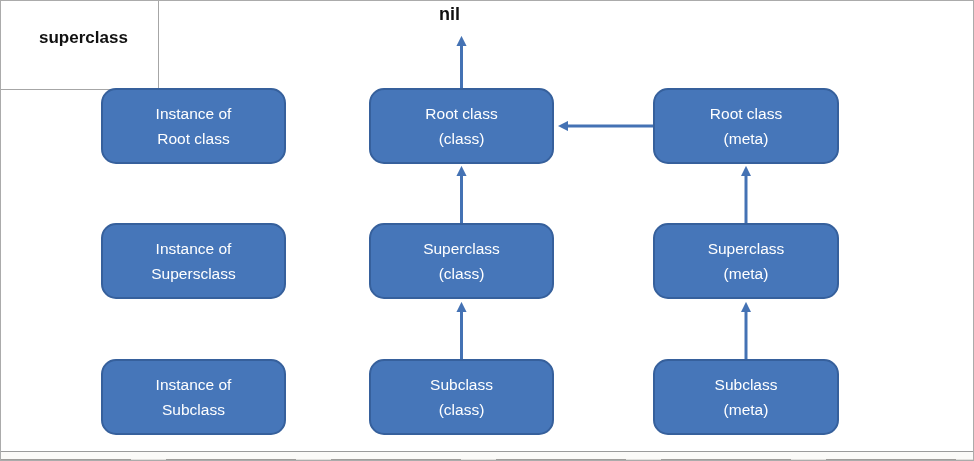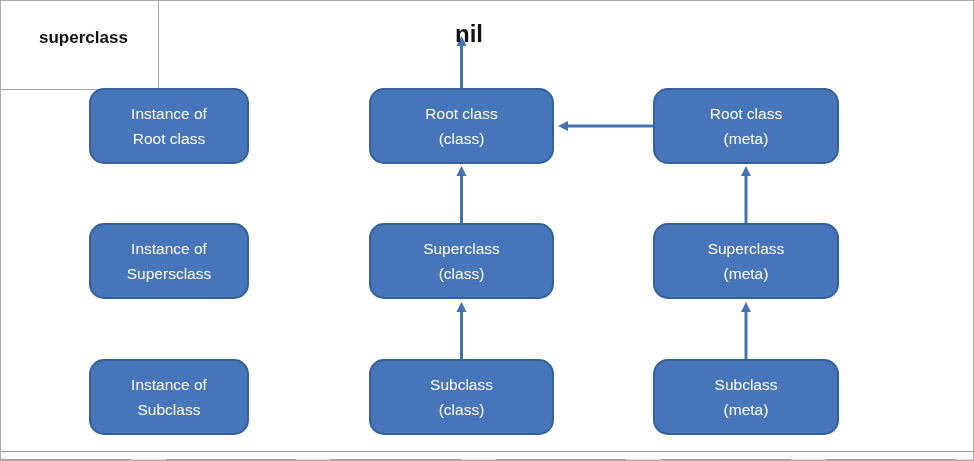--- a/index.html
+++ b/index.html
@@ -25,43 +25,42 @@
     position: absolute;
     left: 38px; top: 27px;
     font-size: 17px;
     font-weight: 600;
     color: #111111;
   }
   .nil-label {
     position: absolute;
     left: 438px; top: 3px;
     width: 44px;
-    text-align: right;
-    font-size: 24px;
+    text-align: left;
+    font-size: 18px;
     font-weight: 600;
     color: #111111;
-    margin-top: 16px;
   }
   .node {
     position: absolute;
     box-sizing: border-box;
     height: 76px;
     background: #4676b9;
     border: 2px solid #36609c;
     border-radius: 15px;
     color: #ffffff;
     display: flex;
     align-items: center;
     justify-content: center;
     text-align: center;
     font-size: 15.5px;
     line-height: 25px;
     white-space: pre-line;
   }
-  .col-inst  { left: 88px;  width: 160px; }
+  .col-inst  { left: 100px;  width: 185px; }
   .col-class { left: 368px; width: 185px; }
   .col-meta  { left: 652px; width: 186px; }
   .row-0 { top: 87px; }
   .row-1 { top: 222px; }
   .row-2 { top: 358px; }
   .arrows {
     position: absolute;
     left: 0; top: 0;
     width: 974px; height: 461px;
     pointer-events: none;

